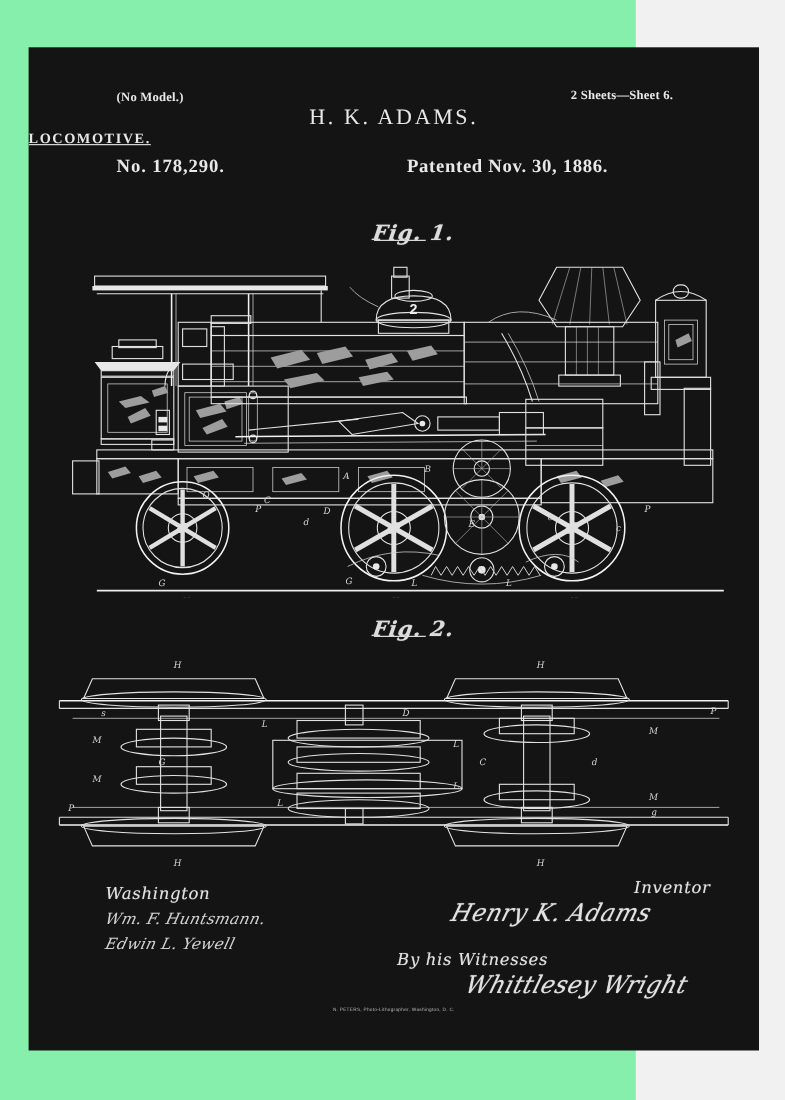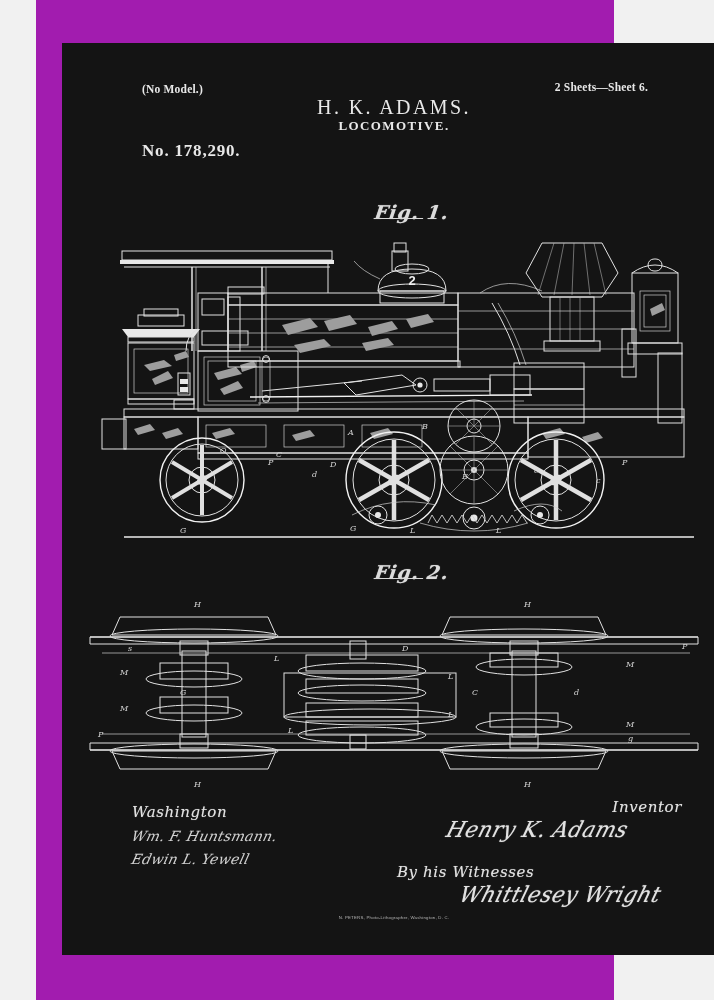--- a/index.html
+++ b/index.html
@@ -6,22 +6,21 @@
   * { box-sizing: border-box; margin: 0; padding: 0; }
   html, body {
     width: 714px; height: 1000px;
     background: #f1f1f1;
     font-family: "Liberation Serif", serif;
     overflow: hidden;
   }
   #poster {
     position: relative;
     width: 578px; height: 1000px;
-    background: #a21caf;
-    margin-left: 36px;
+    background: #86efac;
   }
   #plate {
     position: absolute;
     left: 26px; top: 43px;
     width: 664px; height: 912px;
     background: #141414;
     overflow: hidden;
   }
   
   .hdr { position: absolute; color: #e8e8e8; white-space: nowrap; }
@@ -36,23 +35,23 @@
     letter-spacing: .2px;
   }
   .inventor-name {
     left: 0; right: 0; top: 53px;
     text-align: center;
     font-size: 20px; font-weight: normal;
     letter-spacing: 2.4px;
   }
   .subject {
     left: 0; right: 0; top: 75px;
-    text-align: center;
     font-size: 13px; font-weight: bold;
     letter-spacing: 1.4px;
+    text-decoration: underline;
   }
   .patent-no {
     left: 80px; top: 98px;
     font-size: 17px; font-weight: bold;
     letter-spacing: .8px;
   }
   .patent-date {
     left: 344px; top: 98px;
     font-size: 17px; font-weight: bold;
     letter-spacing: .6px;
@@ -152,20 +151,21 @@
 <body>
 
 <div id="poster">
   <div id="plate">
 
     <div class="hdr no-model">(No Model.)</div>
     <div class="hdr sheets">2 Sheets—Sheet 6.</div>
     <div class="hdr inventor-name">H. K. ADAMS.</div>
     <div class="hdr subject">LOCOMOTIVE.</div>
     <div class="hdr patent-no">No. 178,290.</div>
+    <div class="hdr patent-date">Patented Nov. 30, 1886.</div>
 
     <div class="figcap" id="fig1cap">Fig. 1.</div>
 
     <svg class="dwg" id="fig1svg" viewBox="0 0 664 310">
       <defs>
         <pattern id="slat" width="9" height="10" patternUnits="userSpaceOnUse">
           <line x1="4" y1="0" x2="4" y2="10" stroke="#d8d8d8" stroke-width="1.1"></line>
         </pattern>
         <pattern id="rivets" width="7" height="7" patternUnits="userSpaceOnUse">
           <circle cx="3.5" cy="3.5" r="1.05" fill="#d3d3d3"></circle>

